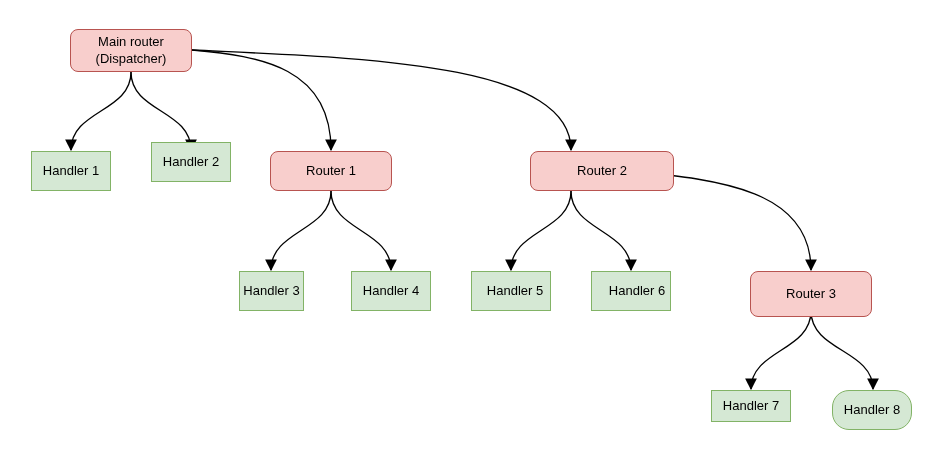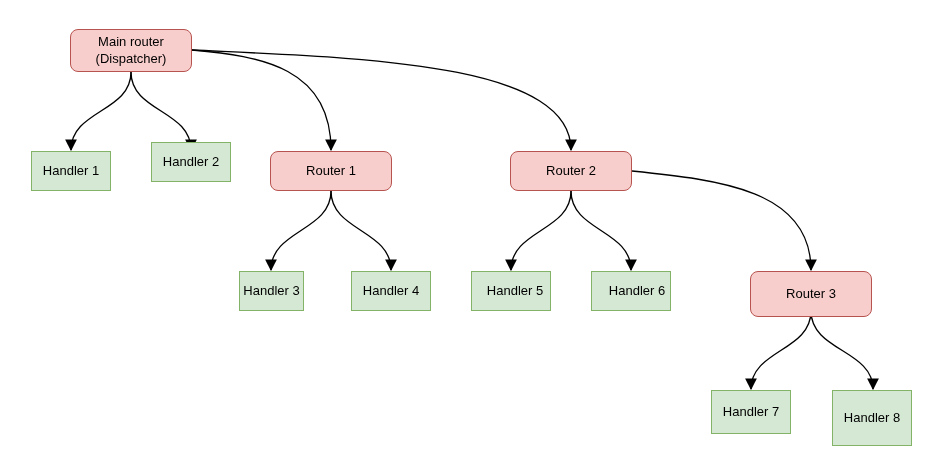--- a/index.html
+++ b/index.html
@@ -34,28 +34,28 @@
   }
   .node.handler{
     background:var(--handler-fill, #d5e8d4);
     border:1.3px solid var(--handler-stroke, #82b366);
   }
   
   #n-main{left:70px;top:29px;width:122px;height:43px;}
   #n-h1{left:31px;top:151px;width:80px;height:40px;}
   #n-h2{left:151px;top:142px;width:80px;height:40px;}
   #n-r1{left:270px;top:151px;width:122px;height:40px;}
-  #n-r2{left:510px;top:151px;width:122px;height:40px;}
+  #n-r2{left:530px;top:151px;width:144px;height:40px;}
   #n-h3{left:231px;top:271px;width:65px;height:40px;margin-left:8px;}
   #n-h4{left:351px;top:271px;width:80px;height:40px;}
   #n-h5{left:471px;top:271px;width:80px;height:40px;padding-left:8px;}
   #n-h6{left:591px;top:271px;width:80px;height:40px;padding-left:12px;}
   #n-r3{left:750px;top:271px;width:122px;height:46px;}
-  #n-h7{left:711px;top:390px;width:80px;height:44px;}
-  #n-h8{left:832px;top:390px;width:80px;height:56px;}
+  #n-h7{left:711px;top:390px;width:80px;height:32px;}
+  #n-h8{left:832px;top:390px;width:80px;height:40px;border-radius:17px;}
 </style>
 </head>
 <body>
 
 <div class="canvas">
 
   <svg class="edges" xmlns="http://www.w3.org/2000/svg">
     <defs>
       <marker id="arrow" viewBox="0 0 10 10" refX="9" refY="5" markerWidth="9" markerHeight="9" orient="auto">
         <path class="arrowhead" d="M 0 0 L 10 5 L 0 10 z"></path>

